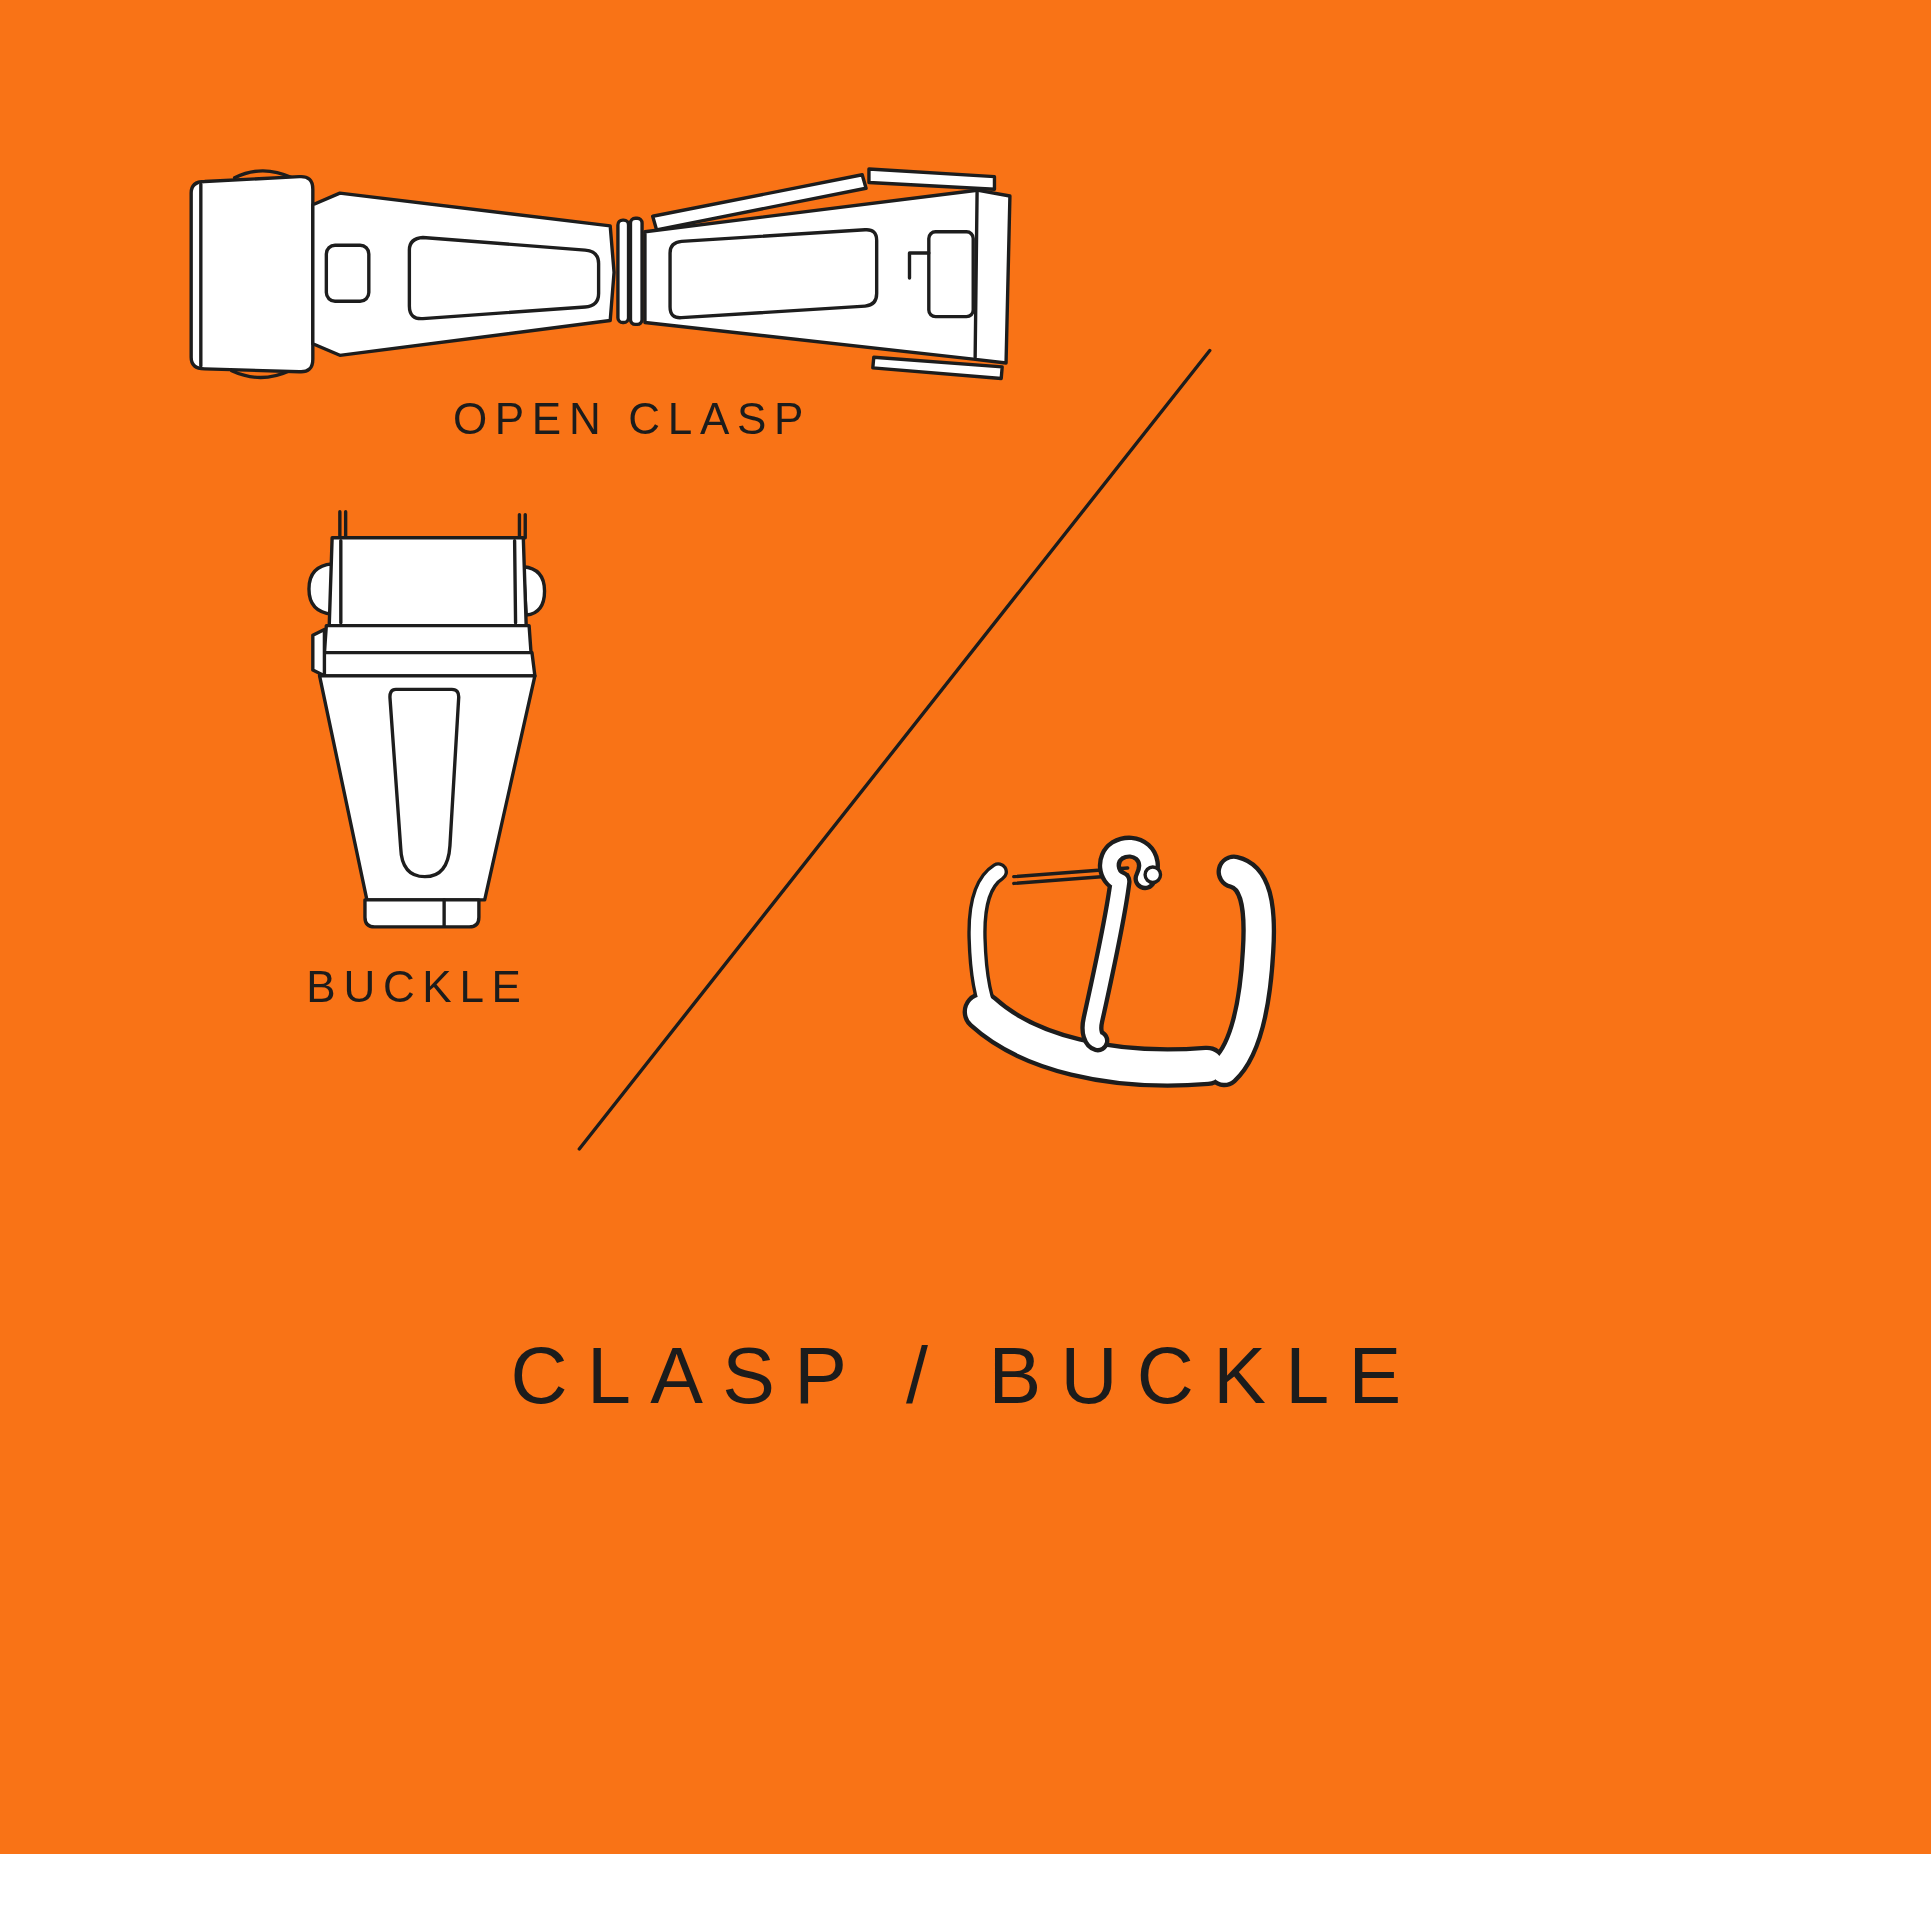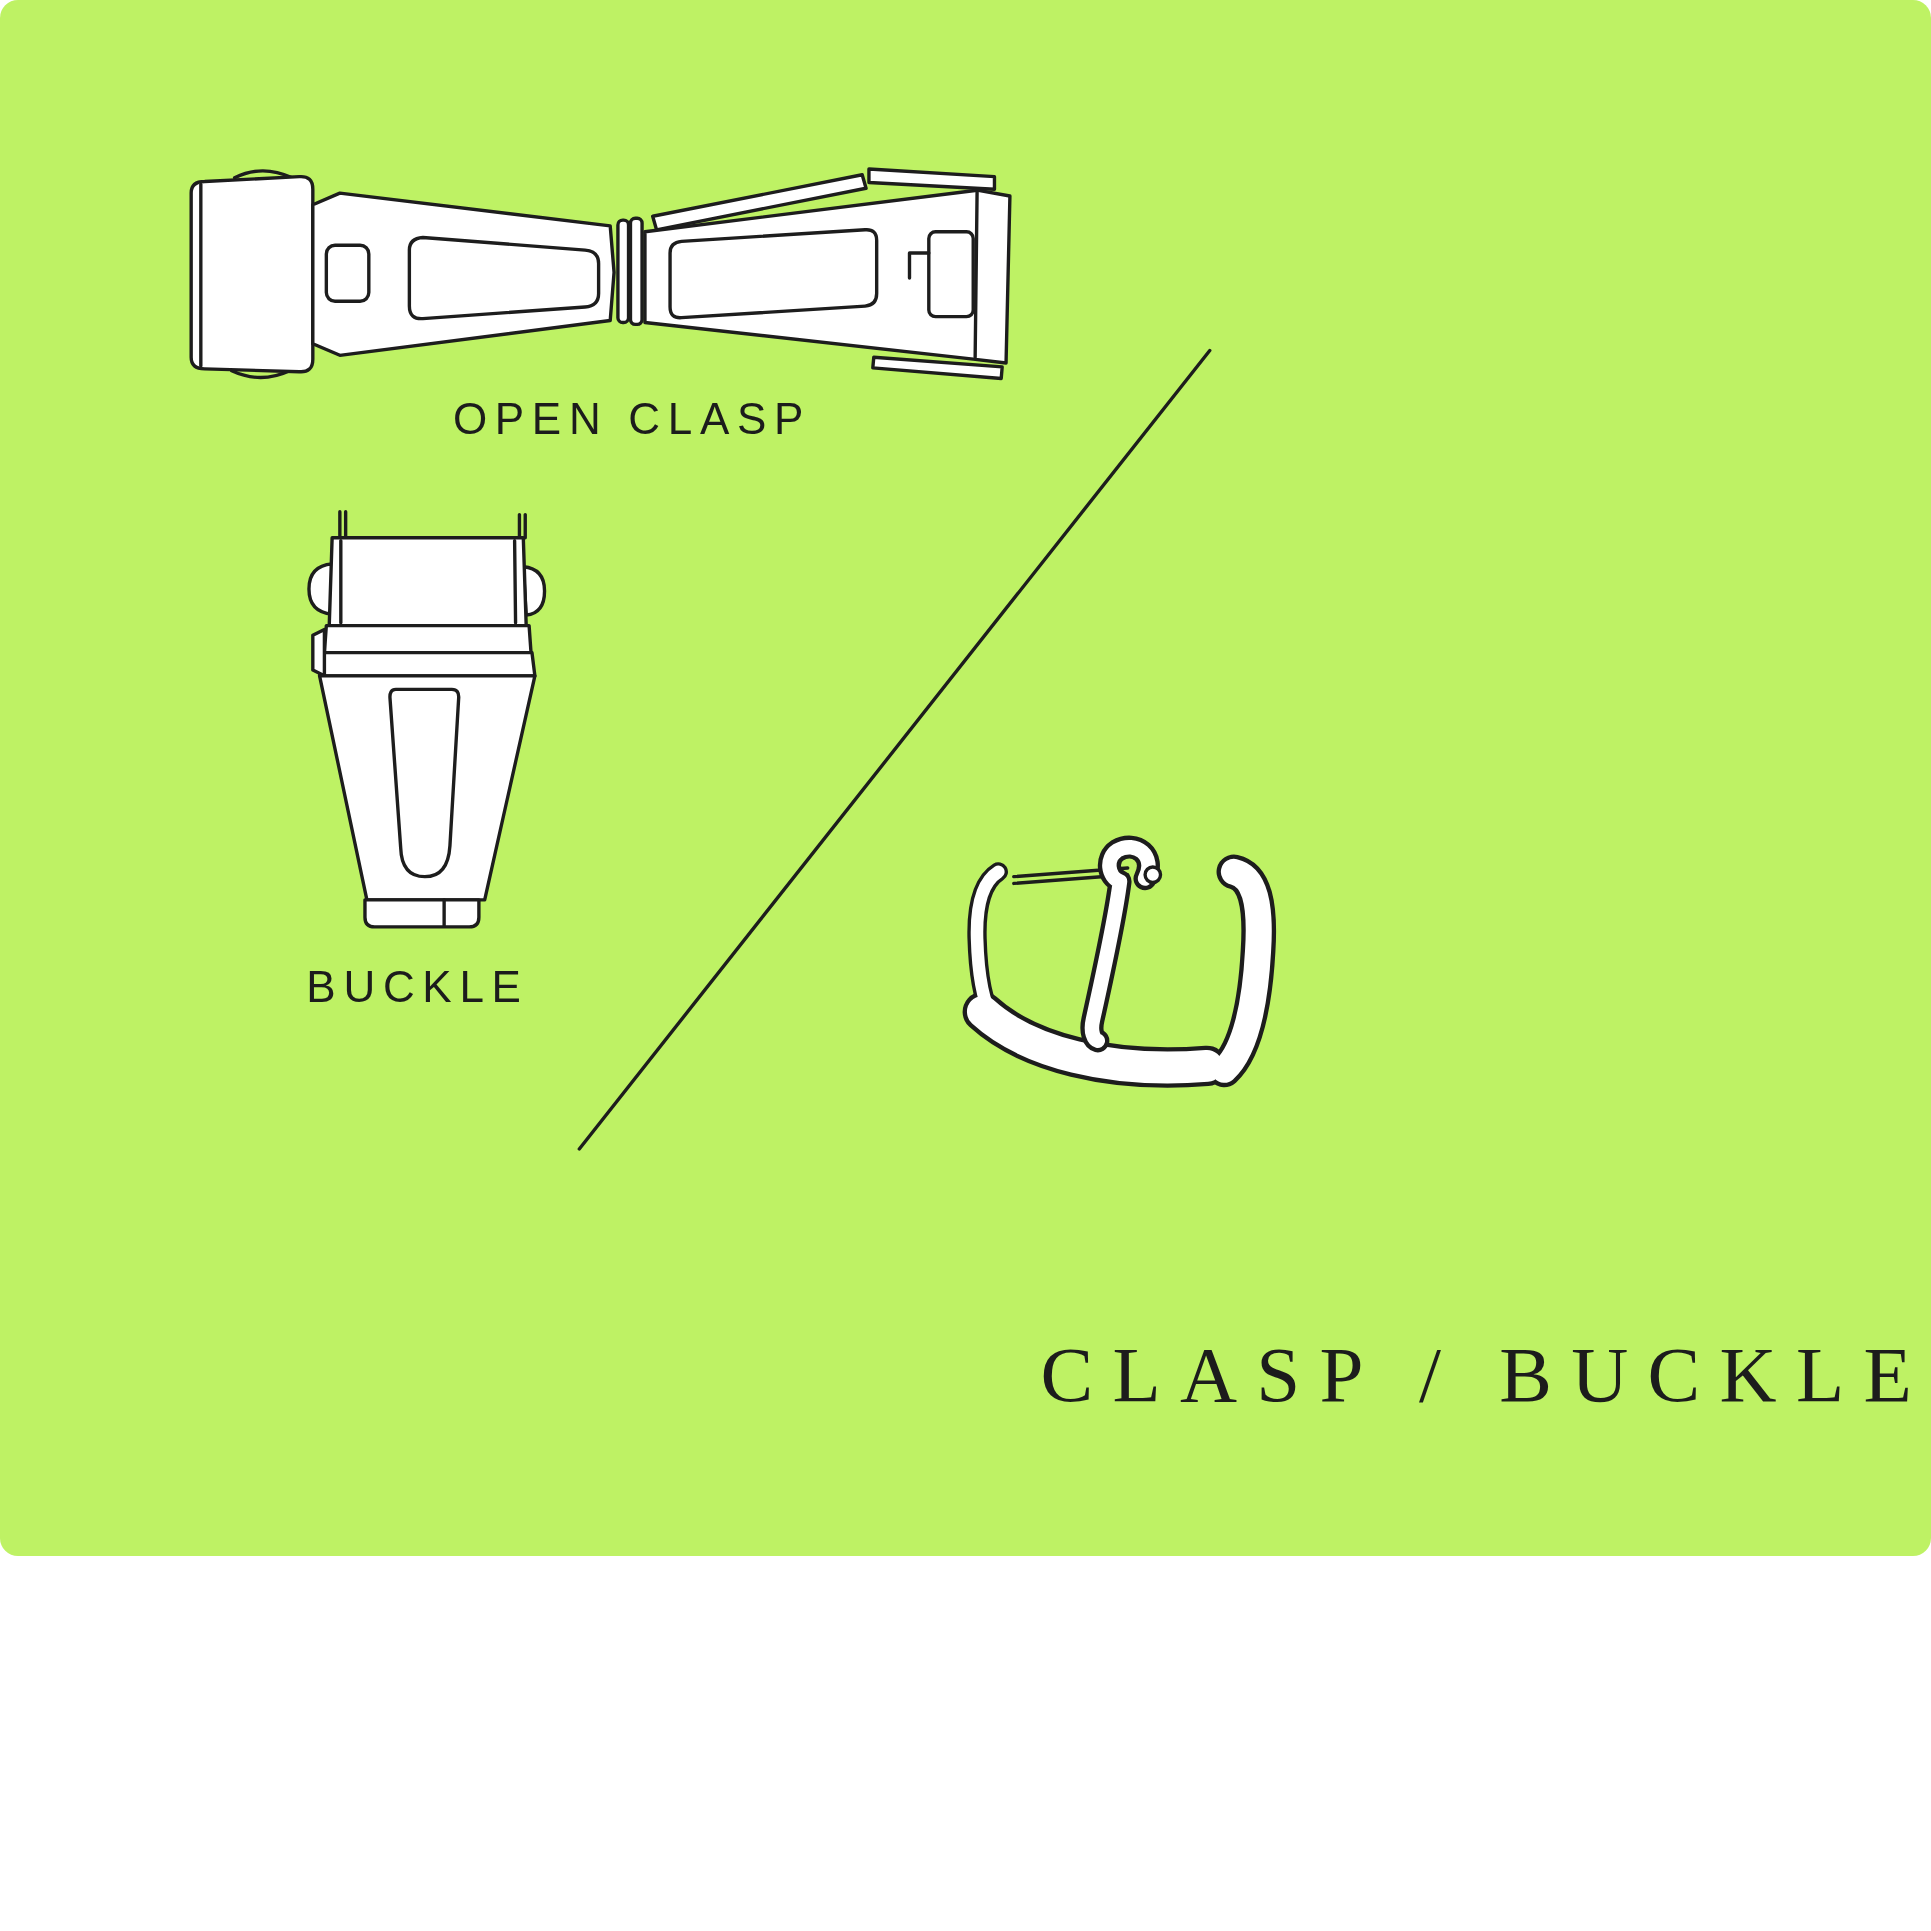--- a/index.html
+++ b/index.html
@@ -3,25 +3,24 @@
 <meta charset="utf-8">
 <style>
   html, body {
     margin: 0;
     padding: 0;
     background: #ffffff;
   }
   .canvas {
     position: relative;
     width: 1931px;
-    height: 1556px;
-    background: #bef264;
+    height: 1854px;
+    background: #f97316;
     font-family: "Liberation Sans", sans-serif;
     overflow: hidden;
-    border-radius: 18px;
   }
   .art {
     position: absolute;
     left: 0;
     top: 0;
     width: 1931px;
     height: 1931px;
   }
   
   .sh {
@@ -66,27 +65,26 @@
   .caption-closed {
     left: 128px;
     top: 962px;
     width: 579px;
   }
   .page-title {
     position: absolute;
     left: 0;
     top: 1330px;
     width: 1931px;
-    text-align: right;
+    text-align: center;
     color: #1c1c1c;
     font-size: 79px;
     font-weight: 500;
     letter-spacing: 19.3px;
     white-space: nowrap;
-    font-family: Liberation Serif, serif;
   }
 </style>
 </head>
 <body>
 
 <div class="canvas">
 
   <svg class="art" viewBox="0 0 2000 2000" aria-hidden="true">
 
     <g>

